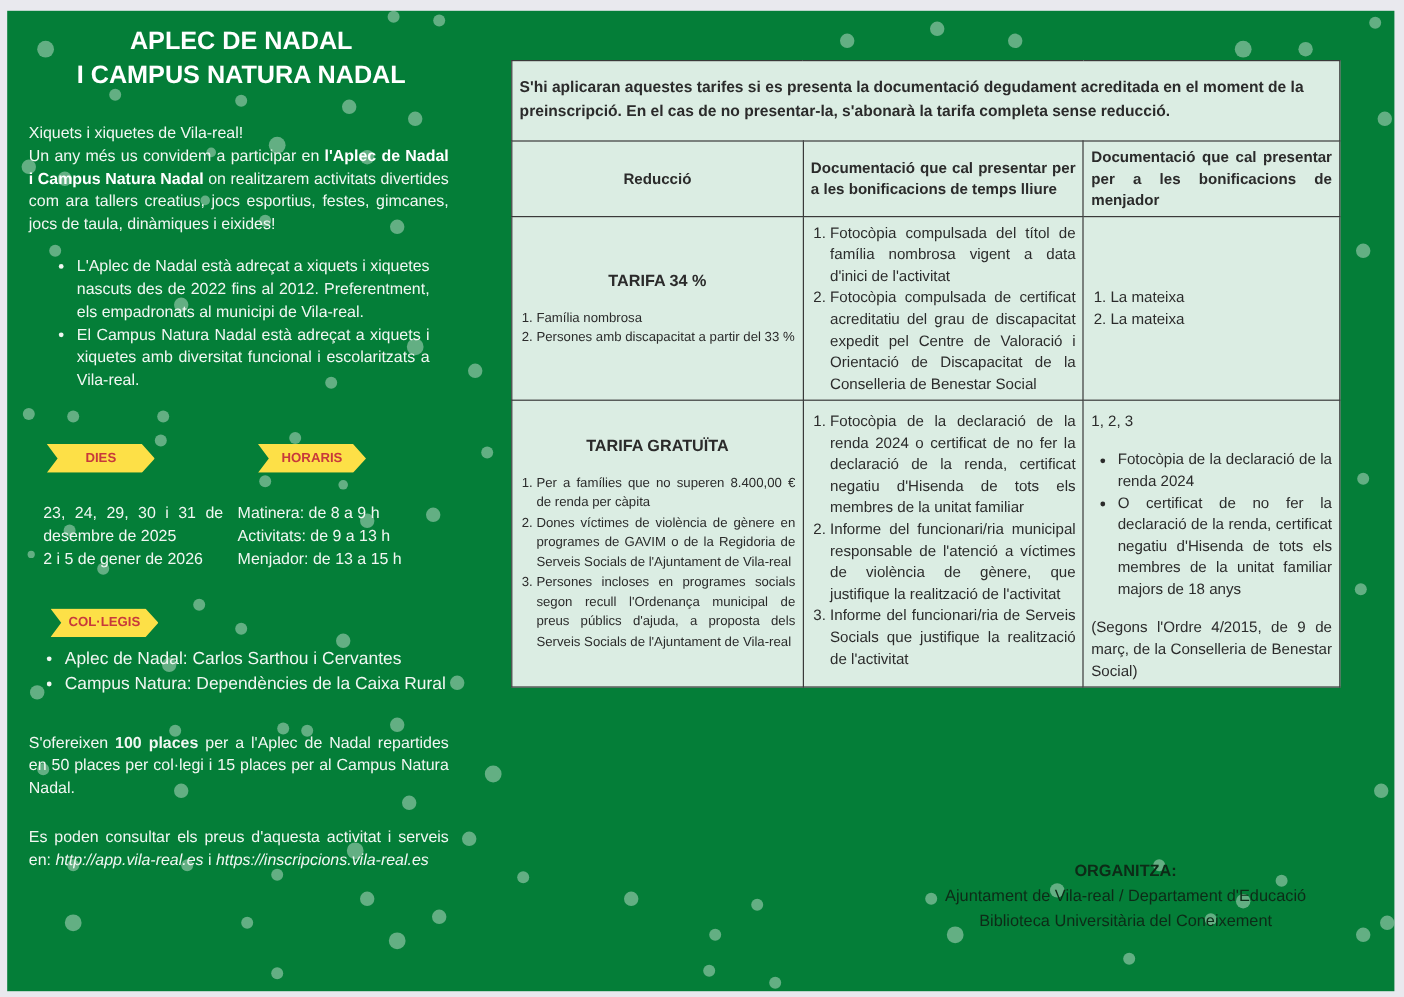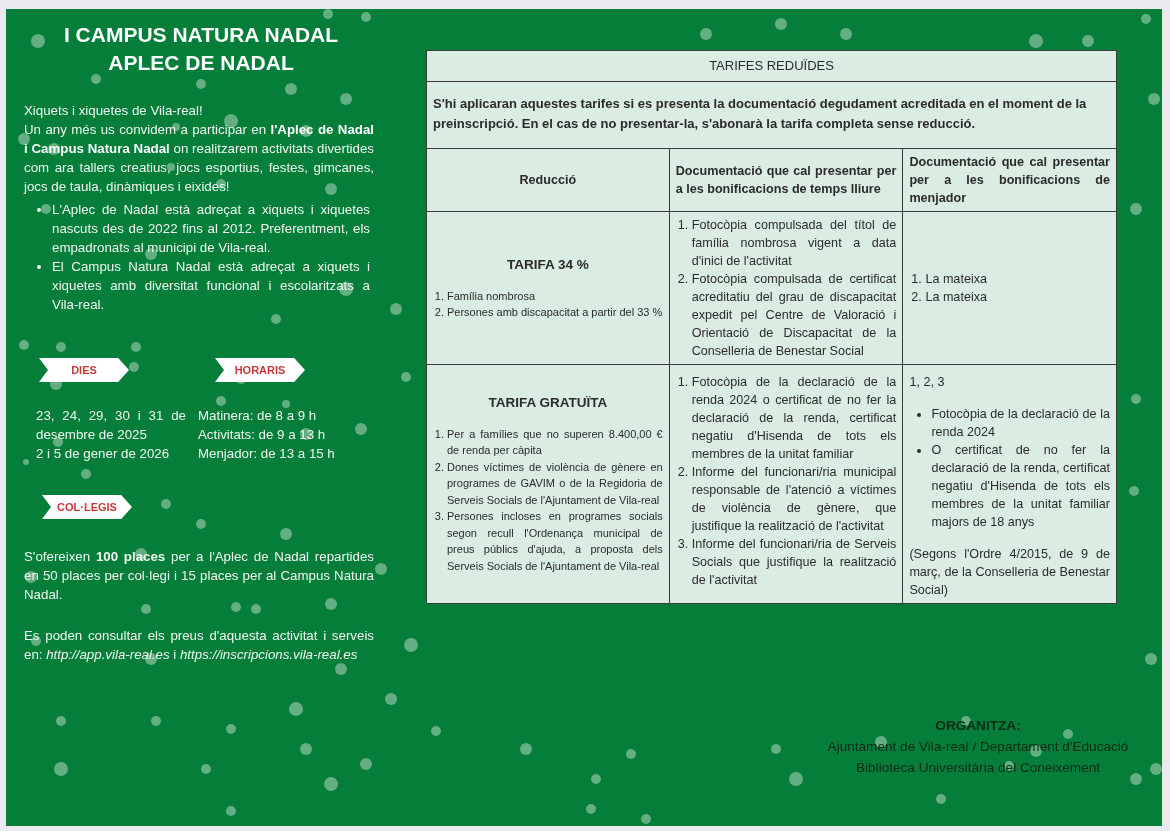--- a/index.html
+++ b/index.html
@@ -36,28 +36,28 @@
     color: #ffffff;
     font-weight: bold;
     font-size: 21px;
     line-height: 28px;
     margin: 0 0 0 0;
     padding-left: 4px;
   }
   .intro { margin-top: 24px; text-align: justify; }
   .intro p { margin: 0; }
   .intro b { color: #ffffff; }
-  ul.bullets { margin: 4px; padding-left: 24px; text-align: justify; }
+  ul.bullets { margin: 16px; padding-left: 24px; text-align: justify; }
   ul.bullets li { margin: 0; }
   .badge-row { display: flex; margin-top: 44px; gap: 0; }
   .badge {
     position: relative;
     height: 24px;
     width: 90px;
-    background: #ffffff;
+    background: #fde047;
     clip-path: polygon(0 0, 88% 0, 100% 50%, 88% 100%, 0 100%, 10% 50%);
     color: #c8393b;
     font-weight: bold;
     font-size: 11px;
     line-height: 24px;
     text-align: center;
   }
   .badge.dies { margin-left: 15px; }
   .badge.horaris { margin-left: 86px; }
   .badge.collegis { margin-left: 18px; margin-top: 0; }
@@ -101,21 +101,21 @@
   ol.doc { margin: 0; padding-left: 16px; text-align: justify; }
   ul.doc { margin: 0; padding-left: 22px; text-align: justify; }
   .col-a { width: 229px; }
   .col-b { width: 220px; }
   .col-c { width: 200px; }
   .cell-top { vertical-align: top !important; padding-top: 8px !important; }
   .gap { height: 14px; }
 
   .org {
     position: absolute;
-    left: 792px; top: 706px;
+    left: 752px; top: 706px;
     width: 360px;
     text-align: center;
     color: #0d2b17;
     font-size: 13.6px;
     line-height: 21px;
   }
   .org .org-title { font-weight: bold; }
   .org p { margin: 0; }
 </style>
 </head>
@@ -208,22 +208,22 @@
       <div class="dot" style="left: 998px; top: 752px; width: 10px; height: 10px;"></div>
       <div class="dot" style="left: 769px; top: 9px; width: 12px; height: 12px;"></div>
       <div class="dot" style="left: 694px; top: 19px; width: 12px; height: 12px;"></div>
       <div class="dot" style="left: 834px; top: 19px; width: 12px; height: 12px;"></div>
       <div class="dot" style="left: 1023px; top: 25px; width: 14px; height: 14px;"></div>
       <div class="dot" style="left: 1076px; top: 26px; width: 12px; height: 12px;"></div>
     </div>
 
   <div class="left-col">
     <div class="title">
+      <div>APLEC DE NADAL</div>
       <div>I CAMPUS NATURA NADAL</div>
-      <div>APLEC DE NADAL</div>
     </div>
 
     <div class="intro">
       <p>Xiquets i xiquetes de Vila-real!</p>
       <p><span>Un any més us convidem a participar en </span><b>l'Aplec de Nadal i Campus Natura Nadal</b><span> on realitzarem activitats divertides com ara tallers creatius, jocs esportius, festes, gimcanes, jocs de taula, dinàmiques i eixides!</span></p>
       <ul class="bullets">
         <li>L'Aplec de Nadal està adreçat a xiquets i xiquetes nascuts des de 2022 fins al 2012. Preferentment, els empadronats al municipi de Vila-real.</li>
         <li>El Campus Natura Nadal està adreçat a xiquets i xiquetes amb diversitat funcional i escolaritzats a Vila-real.</li>
       </ul>
     </div>
@@ -240,37 +240,38 @@
       </div>
       <div class="col2">
         <p>Matinera: de 8 a 9 h</p>
         <p>Activitats: de 9 a 13 h</p>
         <p>Menjador: de 13 a 15 h</p>
       </div>
     </div>
 
     <div class="collegis-wrap">
       <div class="badge collegis">COL·LEGIS</div>
+      <ul class="schools">
+        <li>Aplec de Nadal: Carlos Sarthou i Cervantes</li>
+        <li>Campus Natura: Dependències de la Caixa Rural</li>
+      </ul>
     </div>
 
     <div class="places">
       <p><span>S'ofereixen </span><b>100 places</b><span> per a l'Aplec de Nadal repartides en 50 places per col·legi i 15 places per al Campus Natura Nadal.</span></p>
     </div>
 
     <div class="prices">
       <p><span>Es poden consultar els preus d'aquesta activitat i serveis en: </span><i>http://app.vila-real.es</i><span> i </span><i>https://inscripcions.vila-real.es</i></p>
     </div>
   </div>
 
   <div class="tbl-wrap">
     <table class="tarifes">
       <tbody>
-          <tr>
-        <td colspan="3" class="t-head">TARIFES REDUÏDES</td>
-      </tr>
       <tr>
         <td colspan="3" class="t-note">S'hi aplicaran aquestes tarifes si es presenta la documentació degudament acreditada en el moment de la preinscripció. En el cas de no presentar-la, s'abonarà la tarifa completa sense reducció.</td>
       </tr>
       <tr>
         <td class="th-cell th-center col-a">Reducció</td>
         <td class="th-cell th-just col-b">Documentació que cal presentar per a les bonificacions de temps lliure</td>
         <td class="th-cell th-just col-c">Documentació que cal presentar per a les bonificacions de menjador</td>
       </tr>
       <tr>
         <td>

